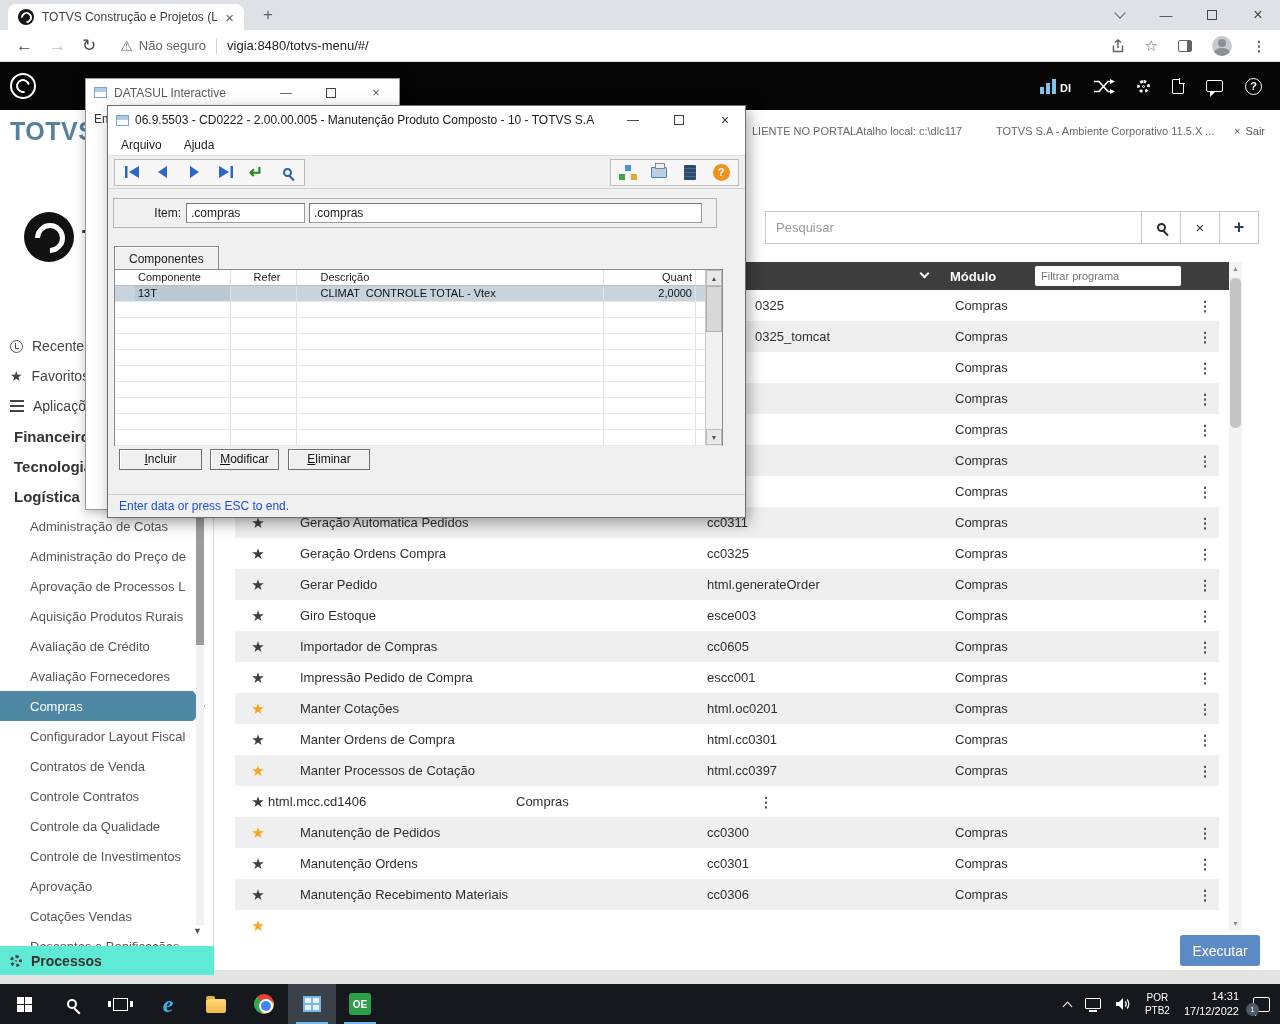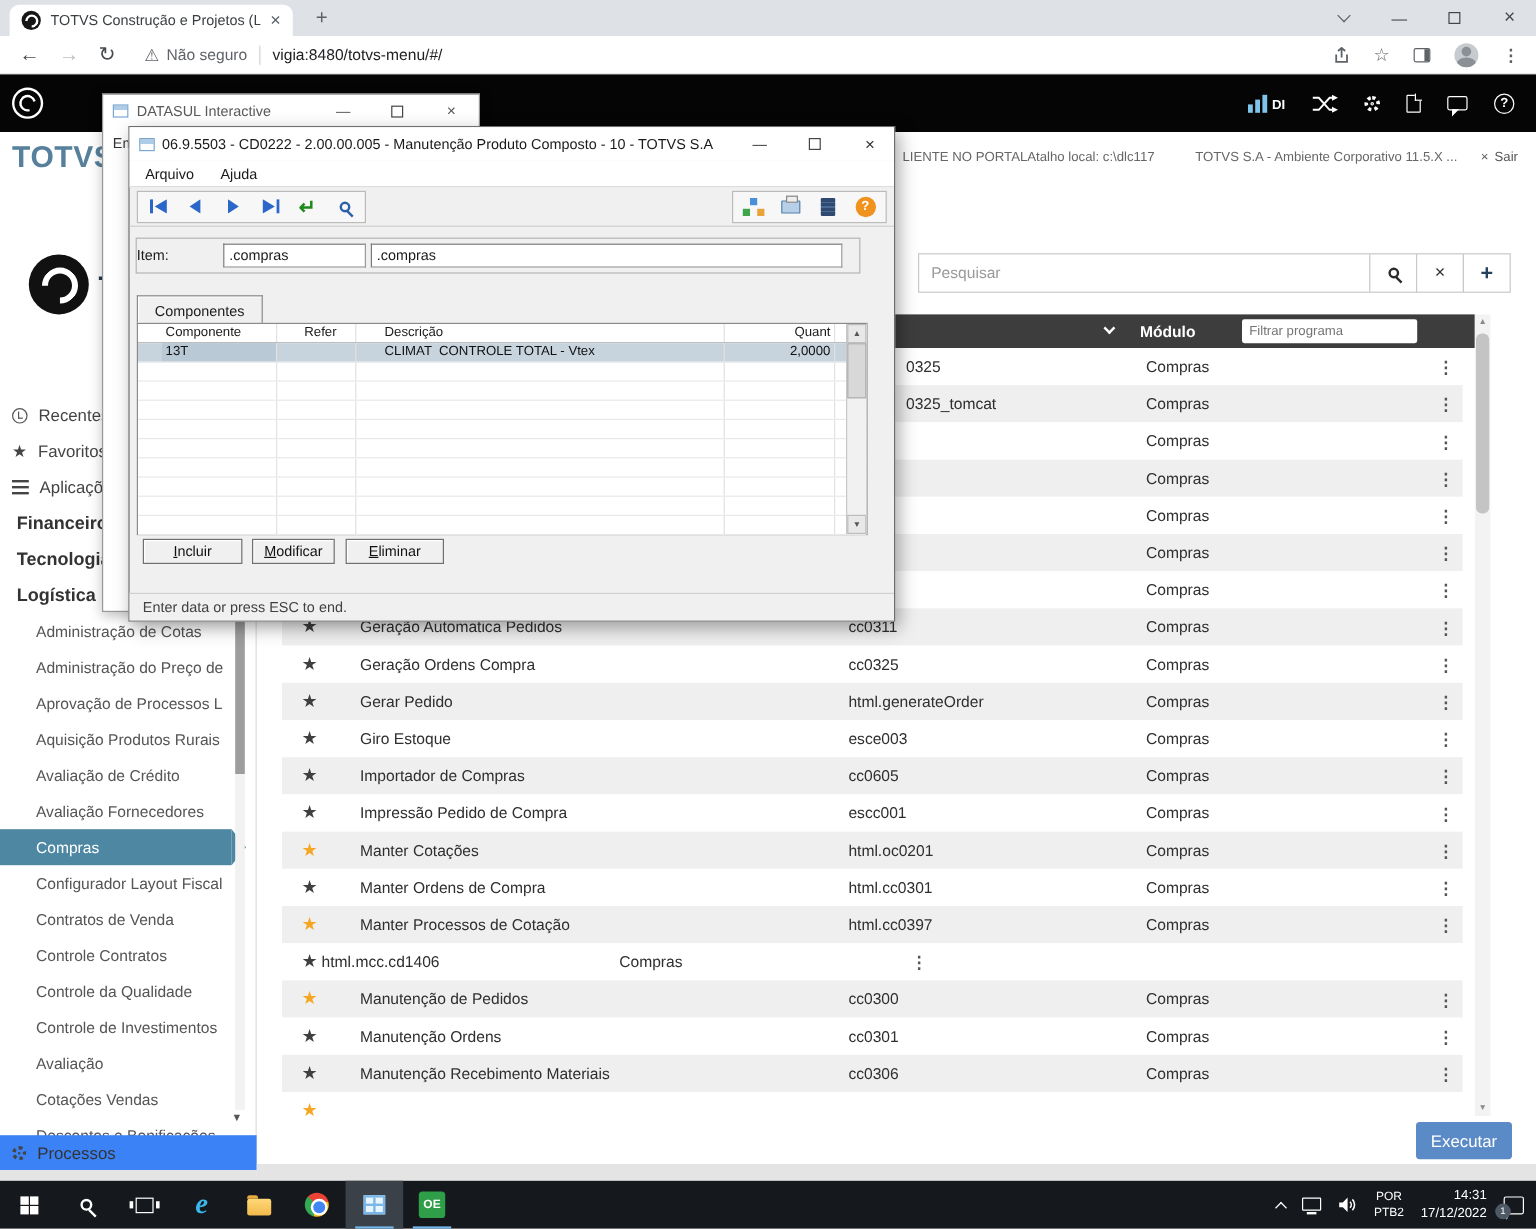--- a/index.html
+++ b/index.html
@@ -73,21 +73,21 @@
 .snav.item{padding-left:30px;}
 .snav.item.sel{background:var(--selected-teal,#4d87a2);color:#fff;width:193px;position:relative;overflow:visible;}
 .snav.item.sel::after{content:"";position:absolute;right:-12px;top:0;border-top:15px solid transparent;border-bottom:15px solid transparent;border-left:12px solid var(--selected-teal,#4d87a2);}
 .ic-clock{width:13px;height:13px;border:1.6px solid #555;border-radius:50%;position:relative;}
 .ic-clock::after{content:"";position:absolute;left:4px;top:2px;width:3px;height:5px;border-left:1.6px solid #555;border-bottom:1.6px solid #555;}
 .ic-star-s{color:#444;font-size:14px;line-height:1;}
 .ic-menu{width:14px;height:2px;background:#444;box-shadow:0 5px 0 #444,0 -5px 0 #444;margin:5px 0;}
 #side-scroll{position:absolute;left:196px;top:185px;width:8px;height:590px;background:#f2f2f2;}
 #side-thumb{position:absolute;left:0;top:170px;width:8px;height:140px;background:#9d9d9d;}
 #side-more{position:absolute;left:193px;top:776px;color:#555;font-size:9px;}
-#side-foot{position:absolute;left:0;top:796px;width:214px;height:29px;background:#3b82f6;display:flex;align-items:center;padding-left:10px;gap:9px;font-size:14px;color:#333;}
+#side-foot{position:absolute;left:0;top:796px;width:214px;height:29px;background:#5eead4;display:flex;align-items:center;padding-left:10px;gap:9px;font-size:14px;color:#333;font-weight:bold;}
 .ic-gear-d{width:12px;height:12px;border-radius:50%;border:3px dotted #444;position:relative;}
 .ic-gear-d::after{content:"";position:absolute;inset:2px;border-radius:50%;border:1.6px solid #444;}
 #side-strip{position:absolute;left:0;top:825px;width:214px;height:9px;background:#e4e4e4;}
 
 
 #main{position:absolute;left:214px;top:150px;width:1066px;height:834px;background:#fff;}
 #search-input{position:absolute;left:551px;top:61px;width:377px;height:33px;border:1px solid #c9c9c9;padding:0 10px;font-size:13px;color:#333;outline:none;font-family:inherit;}
 #search-input::placeholder{color:#9a9a9a;}
 .sbtn{position:absolute;top:61px;width:40px;height:33px;background:#fff;border:1px solid #c9c9c9;display:flex;align-items:center;justify-content:center;}
 #btn-search{left:927px;}
@@ -140,42 +140,42 @@
 .tbtn{width:24px;height:21px;display:flex;align-items:center;justify-content:center;}
 .ret-arrow{color:#1d8a1d;font-size:17px;font-weight:bold;line-height:1;}
 .mag-blue{width:9px;height:9px;border:2px solid #2b5fa8;border-radius:50%;position:relative;}
 .mag-blue::after{content:"";position:absolute;right:-5px;bottom:-4px;width:7px;height:2px;background:#2b5fa8;transform:rotate(45deg);}
 .ic-export{width:6px;height:6px;background:#4a90d9;box-shadow:-6px 9px 0 #3da648,6px 9px 0 #e8a33b;margin-bottom:9px;}
 .ic-printer{width:16px;height:11px;background:#b8cfe8;border:1px solid #5580b0;border-radius:1px;position:relative;}
 .ic-printer::before{content:"";position:absolute;top:-5px;left:3px;width:8px;height:4px;background:#eee;border:1px solid #888;}
 .ic-book{width:12px;height:15px;border-radius:1px;background:repeating-linear-gradient(#2f4a6e 0 3px,#466a94 3px 4px);}
 .ic-help-o{width:17px;height:17px;border-radius:50%;background:#f0921e;color:#fff;font-size:11px;font-weight:bold;display:flex;align-items:center;justify-content:center;}
 #dlg-itempanel{position:absolute;left:5px;top:92px;width:604px;height:30px;background:#f0f0f0;border:1px solid #b4b4b4;display:flex;align-items:center;}
-#dlg-item-label{width:72px;text-align:left;font-size:12px;color:#1a1a1a;padding-right:5px;}
+#dlg-item-label{width:72px;text-align:right;font-size:12px;color:#1a1a1a;padding-right:5px;}
 .dlg-field{height:20px;border:1px solid #9a9a9a;border-top-color:#7a7a7a;border-left-color:#7a7a7a;background:#fff;font-size:12px;color:#1a1a1a;padding:0 4px;font-family:inherit;outline:none;}
 #dlg-item1{width:119px;}
 #dlg-item2{width:393px;margin-left:4px;}
 #dlg-tab{position:absolute;left:6px;top:140px;height:24px;padding:0 14px;background:#f0f0f0;border:1px solid #8a8a8a;border-bottom:none;display:flex;align-items:center;font-size:12px;color:#1a1a1a;box-shadow:inset 1px 1px 0 #fff;}
 #dlg-grid{position:absolute;left:6px;top:163px;width:609px;height:177px;background:#fff;border:1px solid #8a8a8a;}
 #grid-head{display:flex;height:16px;border-bottom:1px solid #bdbdbd;font-size:11px;color:#1a1a1a;background:#fff;}
 .gc{display:block;height:100%;line-height:15px;padding:0 3px;white-space:pre;overflow:hidden;border-right:1px solid #e2e2e2;margin-left:20px;}
 .c1{width:107px;}.c2{width:52px;}.c3{width:323px;}.c4{width:80px;text-align:right;}.c5{flex:1;border-right:none;}
 .grow{display:flex;height:16px;border-bottom:1px solid #e8e8e8;font-size:11px;color:#111;}
 .grow.selrow{background:#c7d4de;}
 .grow.selrow .c1{background:#b9c9d6;}
 #grid-scroll{position:absolute;right:0;top:0;width:17px;height:100%;background:#f1f1f1;border-left:1px solid #c8c8c8;}
 .gs-arr{position:absolute;left:0;width:16px;height:16px;background:#e8e8e8;border:1px solid #bdbdbd;color:#555;font-size:7px;display:flex;align-items:center;justify-content:center;}
 .gs-up{top:0;}.gs-down{bottom:0;}
 .gs-thumb{position:absolute;left:0;top:16px;width:16px;height:46px;background:#d8d8d8;border:1px solid #b0b0b0;}
 .dlg-btn{position:absolute;top:343px;height:21px;background:#f0f0f0;border:1px solid #707070;box-shadow:inset 1px 1px 0 #fff;font-size:12px;color:#111;display:block;text-align:center;line-height:19px;font-family:inherit;}
 .dlg-btn::first-letter{text-decoration:underline;}
 #btn-incluir{left:11px;width:83px;}
 #btn-modificar{left:102px;width:69px;}
 #btn-eliminar{left:180px;width:82px;}
-#dlg-status{position:absolute;left:0;bottom:0;width:100%;height:23px;border-top:1px solid #cfcfcf;display:flex;align-items:center;padding-left:11px;font-size:12px;color:#404040;background:#f0f0f0;}
+#dlg-status{position:absolute;left:0;bottom:0;width:100%;height:23px;border-top:1px solid #cfcfcf;display:flex;align-items:center;padding-left:11px;font-size:12px;color:#1d4ed8;background:#f0f0f0;}
 
 
 #taskbar{position:absolute;left:0;top:984px;width:1280px;height:40px;background:#15181d;display:flex;align-items:stretch;z-index:90;}
 .slot{width:48px;display:flex;align-items:center;justify-content:center;position:relative;}
 .slot.active{background:#3a4149;}
 .slot.running::after{content:"";position:absolute;left:8px;right:8px;bottom:0;height:2px;background:#76b9ed;}
 .ic-win{width:15px;height:15px;display:grid;grid-template-columns:7px 7px;grid-template-rows:7px 7px;gap:1px;}
 .ic-win i{background:#fff;}
 .mag-white{width:10px;height:10px;border:2px solid #fff;border-radius:50%;position:relative;}
 .mag-white::after{content:"";position:absolute;right:-6px;bottom:-5px;width:8px;height:2px;background:#fff;transform:rotate(45deg);}
@@ -298,21 +298,21 @@
       <div class="snav item">Aprovação de Processos L</div>
       <div class="snav item">Aquisição Produtos Rurais</div>
       <div class="snav item">Avaliação de Crédito</div>
       <div class="snav item">Avaliação Fornecedores</div>
       <div class="snav item sel">Compras</div>
       <div class="snav item">Configurador Layout Fiscal</div>
       <div class="snav item">Contratos de Venda</div>
       <div class="snav item">Controle Contratos</div>
       <div class="snav item">Controle da Qualidade</div>
       <div class="snav item">Controle de Investimentos</div>
-      <div class="snav item">Avaliação</div>
+      <div class="snav item">Aprovação</div>
       <div class="snav item">Cotações Vendas</div>
       <div class="snav item">Descontos e Bonificações</div>
     </div>
   <div id="side-scroll">
       <div id="side-thumb"></div>
     </div>
   <span id="side-more">▼</span>
   <div id="side-foot">
     <span class="ic-gear-d"></span>
     <span>Processos</span>

